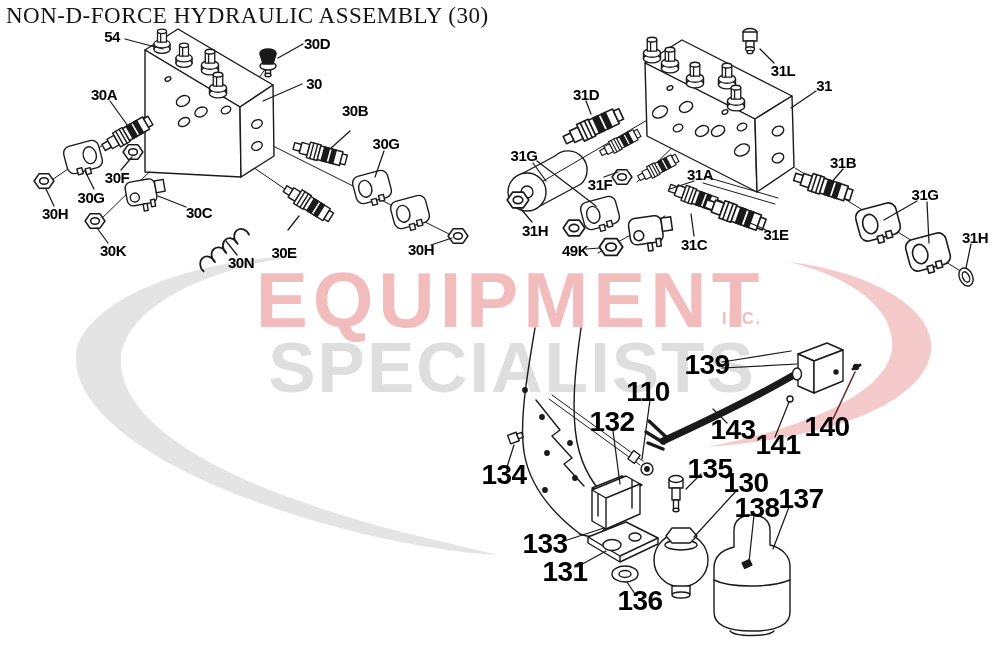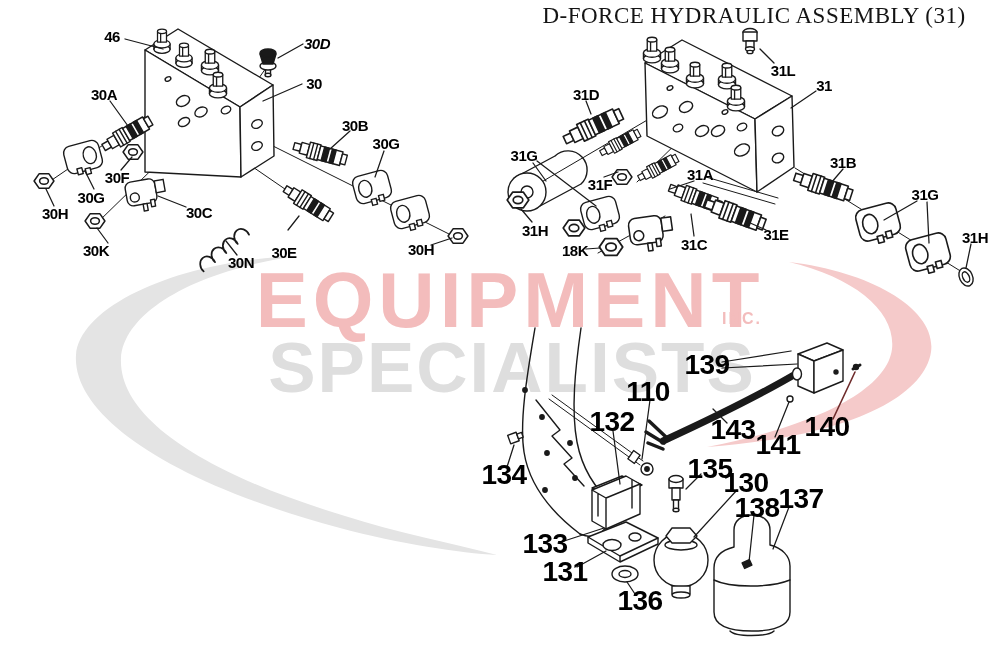--- a/index.html
+++ b/index.html
@@ -22,21 +22,21 @@
   .ld{stroke:#1a1a1a;stroke-width:1.25;fill:none;}
   .thin{stroke:#1a1a1a;stroke-width:1;fill:none;}
   .dk{fill:#1a1a1a;}
   .nofill{fill:none;}
 </style>
 </head>
 <body>
 
 <div id="stage">
 
-  <div id="title-right" class="title">D-FORCE HYDRAULIC ASSEMBLY (31)</div>
+  <div id="title-left" class="title">NON-D-FORCE HYDRAULIC ASSEMBLY (30)</div>
 
   <svg id="art" width="1000" height="646" viewBox="0 0 1000 646">
     <defs>
       <g id="cart">
         <rect x="-27" y="-3.5" width="7" height="7"></rect>
         <rect x="-20" y="-5.5" width="8" height="11"></rect>
         <rect x="-12" y="-8" width="11" height="16"></rect>
         <line x1="-8.5" y1="-8" x2="-8.5" y2="8"></line>
         <line x1="-4.5" y1="-8" x2="-4.5" y2="8"></line>
         <rect x="-1" y="-7" width="23" height="14"></rect>
@@ -272,42 +272,42 @@
         <g>
           <rect x="743" y="561" width="8" height="6" transform="rotate(-25 747 564)" class="dk"></rect>
         </g>
       </g>
       <path class="ld" d="M722,362 L791,351 M722,368 L797,364 M650,400 L642,459 M613,431 L620,484 M727,423 L713,409 M775,437 L789,402 M507,467 L514,445 M701,474 L686,489 M737,490 L694,537 M754,515 L749,562 M789,507 L773,549 M558,543 L604,528 M577,567 L606,551 M635,594 L627,582"></path>
       <path d="M833,419 L855,372" style="stroke:#6e2b2b;stroke-width:1.6" class="nofill"></path>
     </g>
   </svg>
 
   <div id="labels">
-      <div class="plabel sm" style="left: 112px; top: 36px;">46</div>
-      <div class="plabel sm" style="left: 317px; top: 43px; font-style: italic;">30D</div>
+      <div class="plabel sm" style="left: 112px; top: 36px;">54</div>
+      <div class="plabel sm" style="left: 317px; top: 43px;">30D</div>
       <div class="plabel sm" style="left: 314px; top: 83px;">30</div>
       <div class="plabel sm" style="left: 104px; top: 94px;">30A</div>
       <div class="plabel sm" style="left: 117px; top: 177px;">30F</div>
       <div class="plabel sm" style="left: 91px; top: 197px;">30G</div>
       <div class="plabel sm" style="left: 55px; top: 213px;">30H</div>
       <div class="plabel sm" style="left: 199px; top: 212px;">30C</div>
-      <div class="plabel sm" style="left: 96px; top: 250px;">30K</div>
+      <div class="plabel sm" style="left: 113px; top: 250px;">30K</div>
       <div class="plabel sm" style="left: 241px; top: 262px;">30N</div>
       <div class="plabel sm" style="left: 284px; top: 252px; text-align: right;">30E</div>
-      <div class="plabel sm" style="left: 355px; top: 125px;">30B</div>
+      <div class="plabel sm" style="left: 355px; top: 110px;">30B</div>
       <div class="plabel sm" style="left: 386px; top: 143px;">30G</div>
       <div class="plabel sm" style="left: 421px; top: 249px;">30H</div>
       <div class="plabel sm" style="left: 586px; top: 94px;">31D</div>
       <div class="plabel sm" style="left: 783px; top: 70px;">31L</div>
       <div class="plabel sm" style="left: 824px; top: 85px;">31</div>
       <div class="plabel sm" style="left: 524px; top: 155px;">31G</div>
       <div class="plabel sm" style="left: 600px; top: 184px;">31F</div>
       <div class="plabel sm" style="left: 700px; top: 174px;">31A</div>
       <div class="plabel sm" style="left: 535px; top: 230px;">31H</div>
-      <div class="plabel sm" style="left: 575px; top: 250px;">18K</div>
+      <div class="plabel sm" style="left: 575px; top: 250px;">49K</div>
       <div class="plabel sm" style="left: 694px; top: 244px;">31C</div>
       <div class="plabel sm" style="left: 776px; top: 234px;">31E</div>
       <div class="plabel sm" style="left: 843px; top: 162px;">31B</div>
       <div class="plabel sm" style="left: 925px; top: 194px;">31G</div>
       <div class="plabel sm" style="left: 975px; top: 237px;">31H</div>
       <div class="plabel lg" style="left: 707px; top: 365px;">139</div>
       <div class="plabel lg" style="left: 648px; top: 392px;">110</div>
       <div class="plabel lg" style="left: 612px; top: 422px;">132</div>
       <div class="plabel lg" style="left: 733px; top: 430px;">143</div>
       <div class="plabel lg" style="left: 778px; top: 445px;">141</div>

